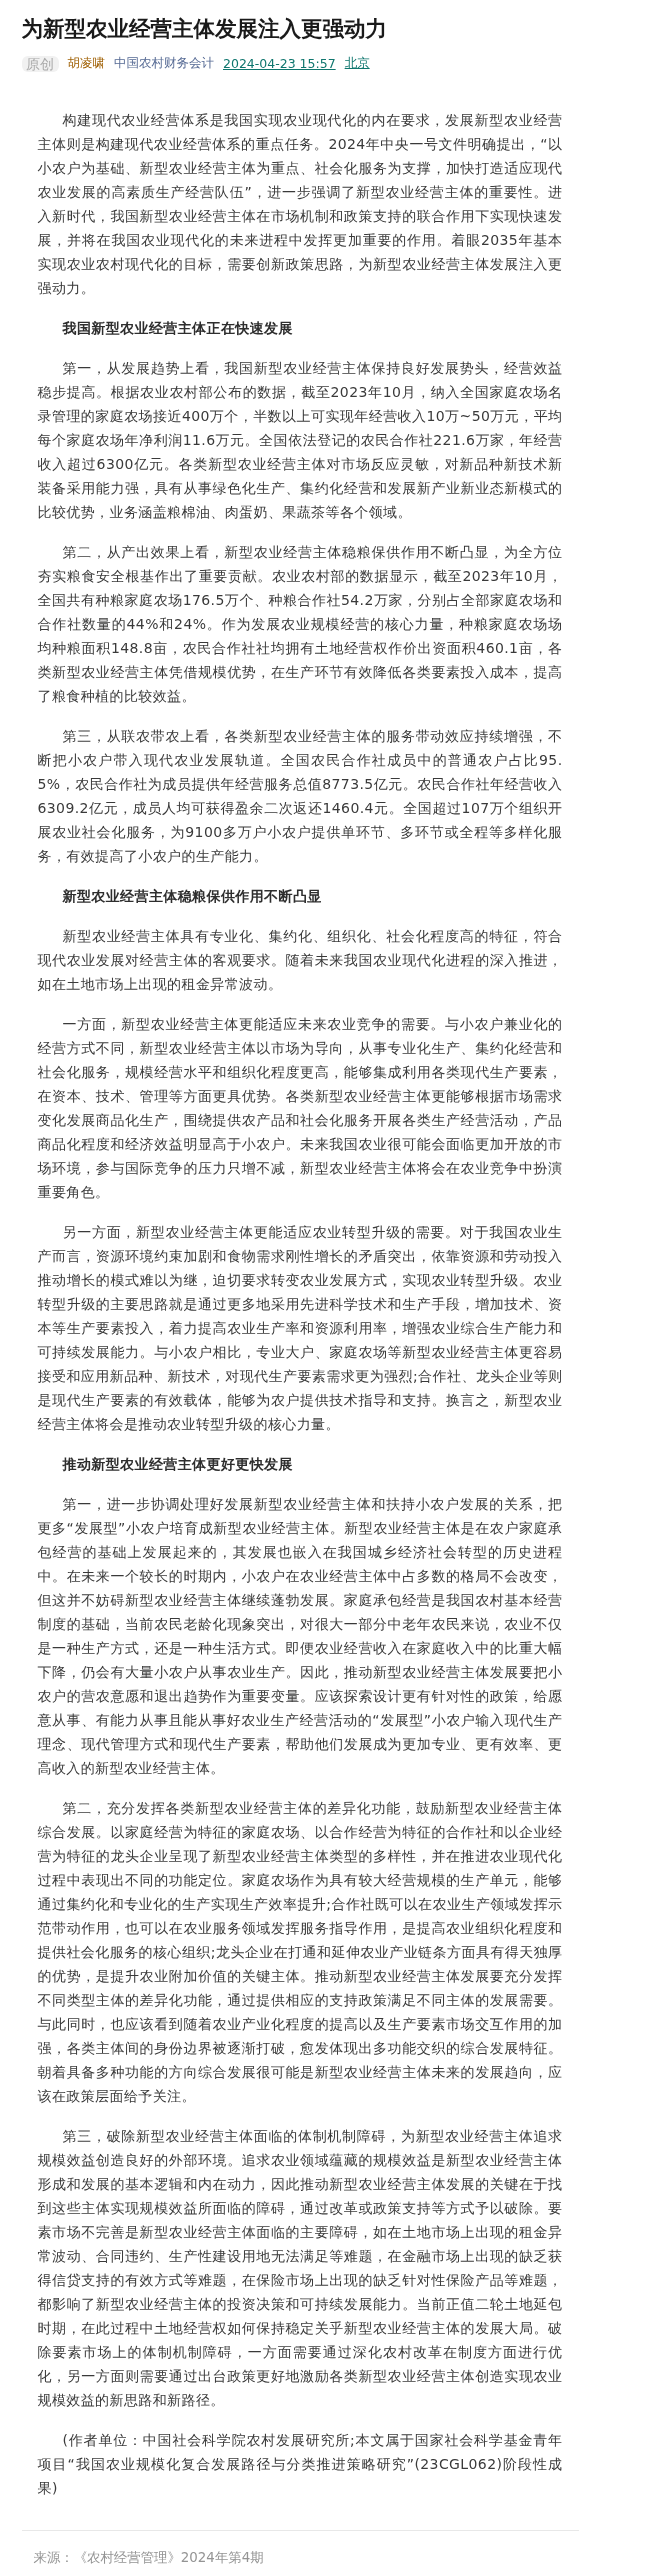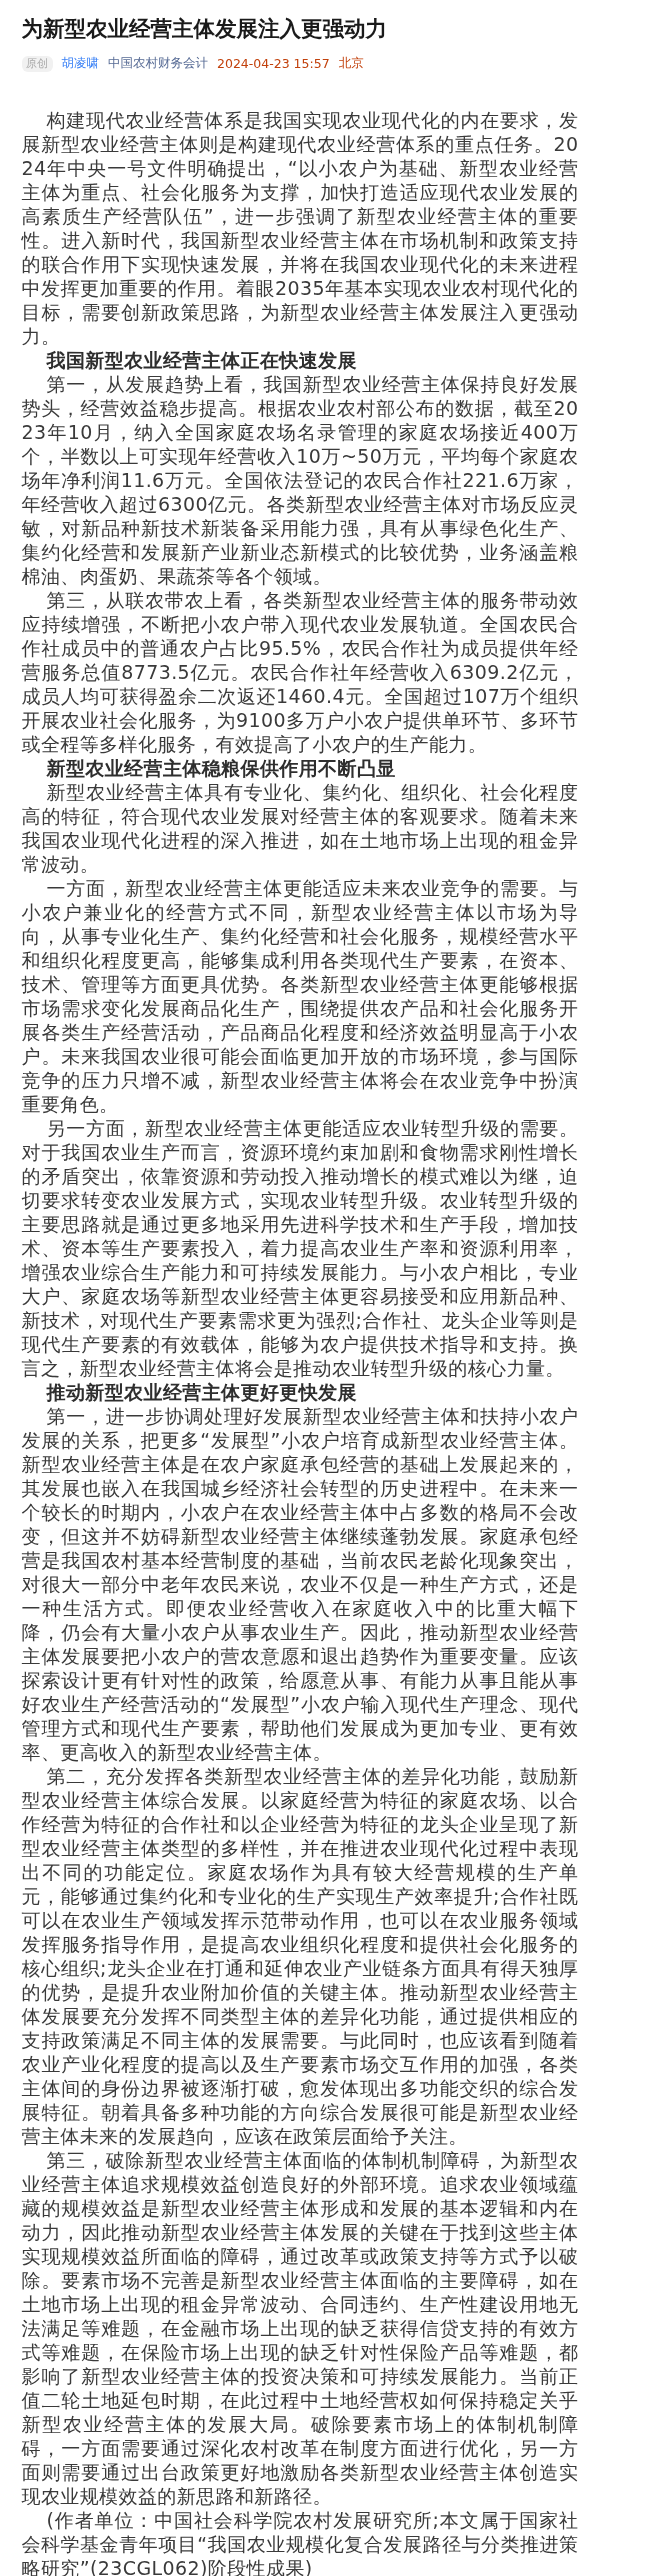--- a/index.html
+++ b/index.html
@@ -22,31 +22,31 @@
     align-items: center;
     gap: 9px;
     font-size: 12.5px;
     color: #b2b2b2;
     margin-bottom: 36px;
     white-space: nowrap;
   }
   .badge {
     background: #f1f1f1;
     color: #aaaaaa;
-    font-size: 11px;
+    font-size: 14px;
     line-height: 16px;
     padding: 0 4.5px;
     border-radius: 6px;
   }
-  .author { color: #3b82f6; }
+  .author { color: #a16207; }
   .account { text-decoration: none; cursor: pointer; }
-  .dt, .loc { color: #c2410c; }
+  .dt, .loc { color: #0f766e; text-decoration: underline; }
   .body p {
-    margin: 0;
-    font-size: 19px;
+    margin: 16px;
+    font-size: 14px;
     line-height: 24px;
     letter-spacing: 0.4px;
     color: #3a3a3a;
     text-align: justify;
     text-indent: 25px;
     word-break: break-all;
   }
   .body p.heading {
     font-weight: 700;
     color: #2e2e2e;
@@ -74,20 +74,21 @@
     <span class="author">胡凌啸</span>
     <a class="account" style="color: rgb(87, 107, 149);">中国农村财务会计</a>
     <span class="dt">2024-04-23 15:57</span>
     <span class="loc">北京</span>
   </div>
 
   <div class="body" id="article-body">
       <p>构建现代农业经营体系是我国实现农业现代化的内在要求，发展新型农业经营主体则是构建现代农业经营体系的重点任务。2024年中央一号文件明确提出，“以小农户为基础、新型农业经营主体为重点、社会化服务为支撑，加快打造适应现代农业发展的高素质生产经营队伍”，进一步强调了新型农业经营主体的重要性。进入新时代，我国新型农业经营主体在市场机制和政策支持的联合作用下实现快速发展，并将在我国农业现代化的未来进程中发挥更加重要的作用。着眼2035年基本实现农业农村现代化的目标，需要创新政策思路，为新型农业经营主体发展注入更强动力。</p>
       <p class="heading">我国新型农业经营主体正在快速发展</p>
       <p>第一，从发展趋势上看，我国新型农业经营主体保持良好发展势头，经营效益稳步提高。根据农业农村部公布的数据，截至2023年10月，纳入全国家庭农场名录管理的家庭农场接近400万个，半数以上可实现年经营收入10万~50万元，平均每个家庭农场年净利润11.6万元。全国依法登记的农民合作社221.6万家，年经营收入超过6300亿元。各类新型农业经营主体对市场反应灵敏，对新品种新技术新装备采用能力强，具有从事绿色化生产、集约化经营和发展新产业新业态新模式的比较优势，业务涵盖粮棉油、肉蛋奶、果蔬茶等各个领域。</p>
+      <p>第二，从产出效果上看，新型农业经营主体稳粮保供作用不断凸显，为全方位夯实粮食安全根基作出了重要贡献。农业农村部的数据显示，截至2023年10月，全国共有种粮家庭农场176.5万个、种粮合作社54.2万家，分别占全部家庭农场和合作社数量的44%和24%。作为发展农业规模经营的核心力量，种粮家庭农场场均种粮面积148.8亩，农民合作社社均拥有土地经营权作价出资面积460.1亩，各类新型农业经营主体凭借规模优势，在生产环节有效降低各类要素投入成本，提高了粮食种植的比较效益。</p>
       <p>第三，从联农带农上看，各类新型农业经营主体的服务带动效应持续增强，不断把小农户带入现代农业发展轨道。全国农民合作社成员中的普通农户占比95.5%，农民合作社为成员提供年经营服务总值8773.5亿元。农民合作社年经营收入6309.2亿元，成员人均可获得盈余二次返还1460.4元。全国超过107万个组织开展农业社会化服务，为9100多万户小农户提供单环节、多环节或全程等多样化服务，有效提高了小农户的生产能力。</p>
       <p class="heading">新型农业经营主体稳粮保供作用不断凸显</p>
       <p>新型农业经营主体具有专业化、集约化、组织化、社会化程度高的特征，符合现代农业发展对经营主体的客观要求。随着未来我国农业现代化进程的深入推进，如在土地市场上出现的租金异常波动。</p>
       <p>一方面，新型农业经营主体更能适应未来农业竞争的需要。与小农户兼业化的经营方式不同，新型农业经营主体以市场为导向，从事专业化生产、集约化经营和社会化服务，规模经营水平和组织化程度更高，能够集成利用各类现代生产要素，在资本、技术、管理等方面更具优势。各类新型农业经营主体更能够根据市场需求变化发展商品化生产，围绕提供农产品和社会化服务开展各类生产经营活动，产品商品化程度和经济效益明显高于小农户。未来我国农业很可能会面临更加开放的市场环境，参与国际竞争的压力只增不减，新型农业经营主体将会在农业竞争中扮演重要角色。</p>
       <p>另一方面，新型农业经营主体更能适应农业转型升级的需要。对于我国农业生产而言，资源环境约束加剧和食物需求刚性增长的矛盾突出，依靠资源和劳动投入推动增长的模式难以为继，迫切要求转变农业发展方式，实现农业转型升级。农业转型升级的主要思路就是通过更多地采用先进科学技术和生产手段，增加技术、资本等生产要素投入，着力提高农业生产率和资源利用率，增强农业综合生产能力和可持续发展能力。与小农户相比，专业大户、家庭农场等新型农业经营主体更容易接受和应用新品种、新技术，对现代生产要素需求更为强烈;合作社、龙头企业等则是现代生产要素的有效载体，能够为农户提供技术指导和支持。换言之，新型农业经营主体将会是推动农业转型升级的核心力量。</p>
       <p class="heading">推动新型农业经营主体更好更快发展</p>
       <p>第一，进一步协调处理好发展新型农业经营主体和扶持小农户发展的关系，把更多“发展型”小农户培育成新型农业经营主体。新型农业经营主体是在农户家庭承包经营的基础上发展起来的，其发展也嵌入在我国城乡经济社会转型的历史进程中。在未来一个较长的时期内，小农户在农业经营主体中占多数的格局不会改变，但这并不妨碍新型农业经营主体继续蓬勃发展。家庭承包经营是我国农村基本经营制度的基础，当前农民老龄化现象突出，对很大一部分中老年农民来说，农业不仅是一种生产方式，还是一种生活方式。即便农业经营收入在家庭收入中的比重大幅下降，仍会有大量小农户从事农业生产。因此，推动新型农业经营主体发展要把小农户的营农意愿和退出趋势作为重要变量。应该探索设计更有针对性的政策，给愿意从事、有能力从事且能从事好农业生产经营活动的“发展型”小农户输入现代生产理念、现代管理方式和现代生产要素，帮助他们发展成为更加专业、更有效率、更高收入的新型农业经营主体。</p>
       <p>第二，充分发挥各类新型农业经营主体的差异化功能，鼓励新型农业经营主体综合发展。以家庭经营为特征的家庭农场、以合作经营为特征的合作社和以企业经营为特征的龙头企业呈现了新型农业经营主体类型的多样性，并在推进农业现代化过程中表现出不同的功能定位。家庭农场作为具有较大经营规模的生产单元，能够通过集约化和专业化的生产实现生产效率提升;合作社既可以在农业生产领域发挥示范带动作用，也可以在农业服务领域发挥服务指导作用，是提高农业组织化程度和提供社会化服务的核心组织;龙头企业在打通和延伸农业产业链条方面具有得天独厚的优势，是提升农业附加价值的关键主体。推动新型农业经营主体发展要充分发挥不同类型主体的差异化功能，通过提供相应的支持政策满足不同主体的发展需要。与此同时，也应该看到随着农业产业化程度的提高以及生产要素市场交互作用的加强，各类主体间的身份边界被逐渐打破，愈发体现出多功能交织的综合发展特征。朝着具备多种功能的方向综合发展很可能是新型农业经营主体未来的发展趋向，应该在政策层面给予关注。</p>
       <p>第三，破除新型农业经营主体面临的体制机制障碍，为新型农业经营主体追求规模效益创造良好的外部环境。追求农业领域蕴藏的规模效益是新型农业经营主体形成和发展的基本逻辑和内在动力，因此推动新型农业经营主体发展的关键在于找到这些主体实现规模效益所面临的障碍，通过改革或政策支持等方式予以破除。要素市场不完善是新型农业经营主体面临的主要障碍，如在土地市场上出现的租金异常波动、合同违约、生产性建设用地无法满足等难题，在金融市场上出现的缺乏获得信贷支持的有效方式等难题，在保险市场上出现的缺乏针对性保险产品等难题，都影响了新型农业经营主体的投资决策和可持续发展能力。当前正值二轮土地延包时期，在此过程中土地经营权如何保持稳定关乎新型农业经营主体的发展大局。破除要素市场上的体制机制障碍，一方面需要通过深化农村改革在制度方面进行优化，另一方面则需要通过出台政策更好地激励各类新型农业经营主体创造实现农业规模效益的新思路和新路径。</p>
       <p>(作者单位：中国社会科学院农村发展研究所;本文属于国家社会科学基金青年项目“我国农业规模化复合发展路径与分类推进策略研究”(23CGL062)阶段性成果)</p>

